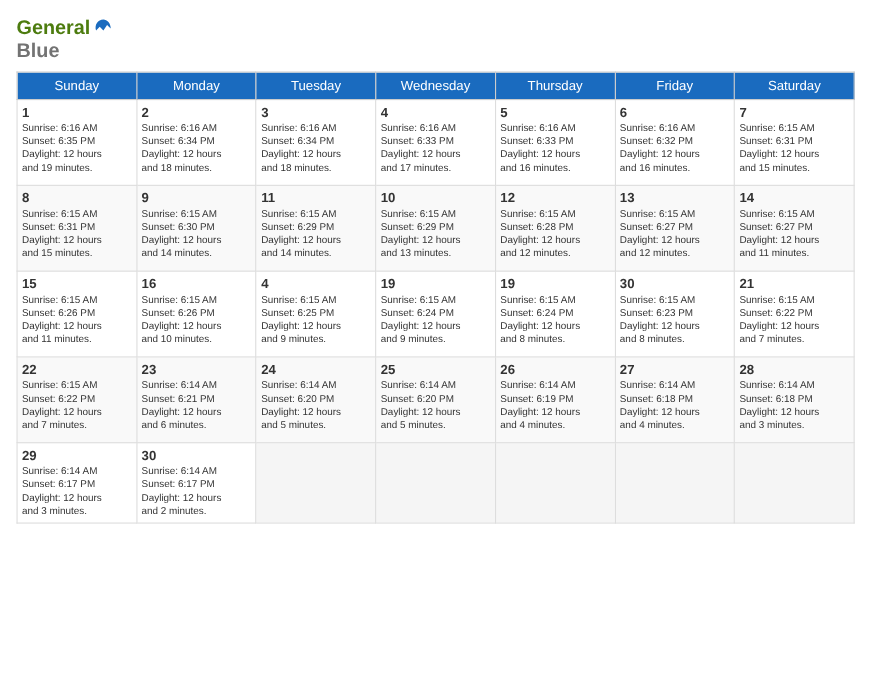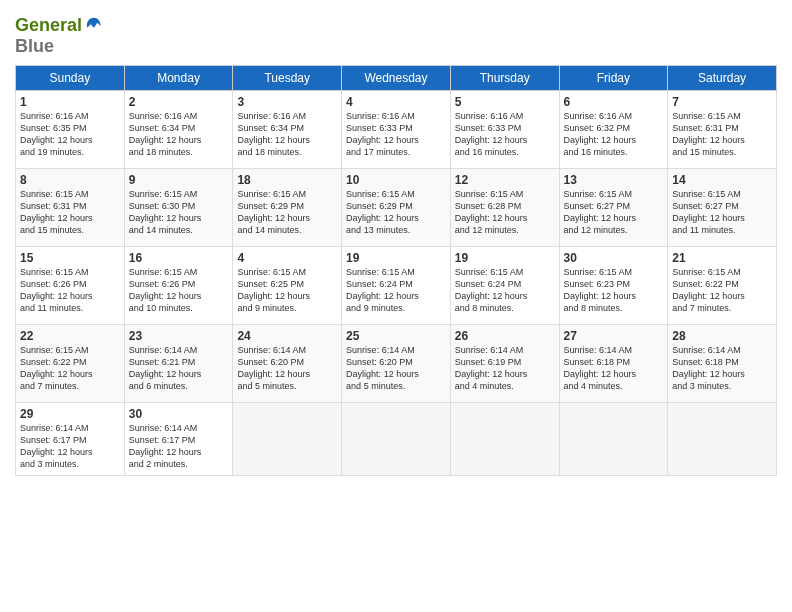--- a/index.html
+++ b/index.html
@@ -135,21 +135,21 @@
           <td><span class="day-num">2</span><span class="day-info">Sunrise: 6:16 AM<br>Sunset: 6:34 PM<br>Daylight: 12 hours<br>and 18 minutes.</span></td>
           <td><span class="day-num">3</span><span class="day-info">Sunrise: 6:16 AM<br>Sunset: 6:34 PM<br>Daylight: 12 hours<br>and 18 minutes.</span></td>
           <td><span class="day-num">4</span><span class="day-info">Sunrise: 6:16 AM<br>Sunset: 6:33 PM<br>Daylight: 12 hours<br>and 17 minutes.</span></td>
           <td><span class="day-num">5</span><span class="day-info">Sunrise: 6:16 AM<br>Sunset: 6:33 PM<br>Daylight: 12 hours<br>and 16 minutes.</span></td>
           <td><span class="day-num">6</span><span class="day-info">Sunrise: 6:16 AM<br>Sunset: 6:32 PM<br>Daylight: 12 hours<br>and 16 minutes.</span></td>
           <td><span class="day-num">7</span><span class="day-info">Sunrise: 6:15 AM<br>Sunset: 6:31 PM<br>Daylight: 12 hours<br>and 15 minutes.</span></td>
         </tr>
         <tr>
           <td><span class="day-num">8</span><span class="day-info">Sunrise: 6:15 AM<br>Sunset: 6:31 PM<br>Daylight: 12 hours<br>and 15 minutes.</span></td>
           <td><span class="day-num">9</span><span class="day-info">Sunrise: 6:15 AM<br>Sunset: 6:30 PM<br>Daylight: 12 hours<br>and 14 minutes.</span></td>
-          <td><span class="day-num">18</span><span class="day-info">Sunrise: 6:15 AM<br>Sunset: 6:29 PM<br>Daylight: 12 hours<br>and 14 minutes.</span></td>
+          <td><span class="day-num">11</span><span class="day-info">Sunrise: 6:15 AM<br>Sunset: 6:29 PM<br>Daylight: 12 hours<br>and 14 minutes.</span></td>
           <td><span class="day-num">10</span><span class="day-info">Sunrise: 6:15 AM<br>Sunset: 6:29 PM<br>Daylight: 12 hours<br>and 13 minutes.</span></td>
           <td><span class="day-num">12</span><span class="day-info">Sunrise: 6:15 AM<br>Sunset: 6:28 PM<br>Daylight: 12 hours<br>and 12 minutes.</span></td>
           <td><span class="day-num">13</span><span class="day-info">Sunrise: 6:15 AM<br>Sunset: 6:27 PM<br>Daylight: 12 hours<br>and 12 minutes.</span></td>
           <td><span class="day-num">14</span><span class="day-info">Sunrise: 6:15 AM<br>Sunset: 6:27 PM<br>Daylight: 12 hours<br>and 11 minutes.</span></td>
         </tr>
         <tr>
           <td><span class="day-num">15</span><span class="day-info">Sunrise: 6:15 AM<br>Sunset: 6:26 PM<br>Daylight: 12 hours<br>and 11 minutes.</span></td>
           <td><span class="day-num">16</span><span class="day-info">Sunrise: 6:15 AM<br>Sunset: 6:26 PM<br>Daylight: 12 hours<br>and 10 minutes.</span></td>
           <td><span class="day-num">4</span><span class="day-info">Sunrise: 6:15 AM<br>Sunset: 6:25 PM<br>Daylight: 12 hours<br>and 9 minutes.</span></td>
           <td><span class="day-num">19</span><span class="day-info">Sunrise: 6:15 AM<br>Sunset: 6:24 PM<br>Daylight: 12 hours<br>and 9 minutes.</span></td>

